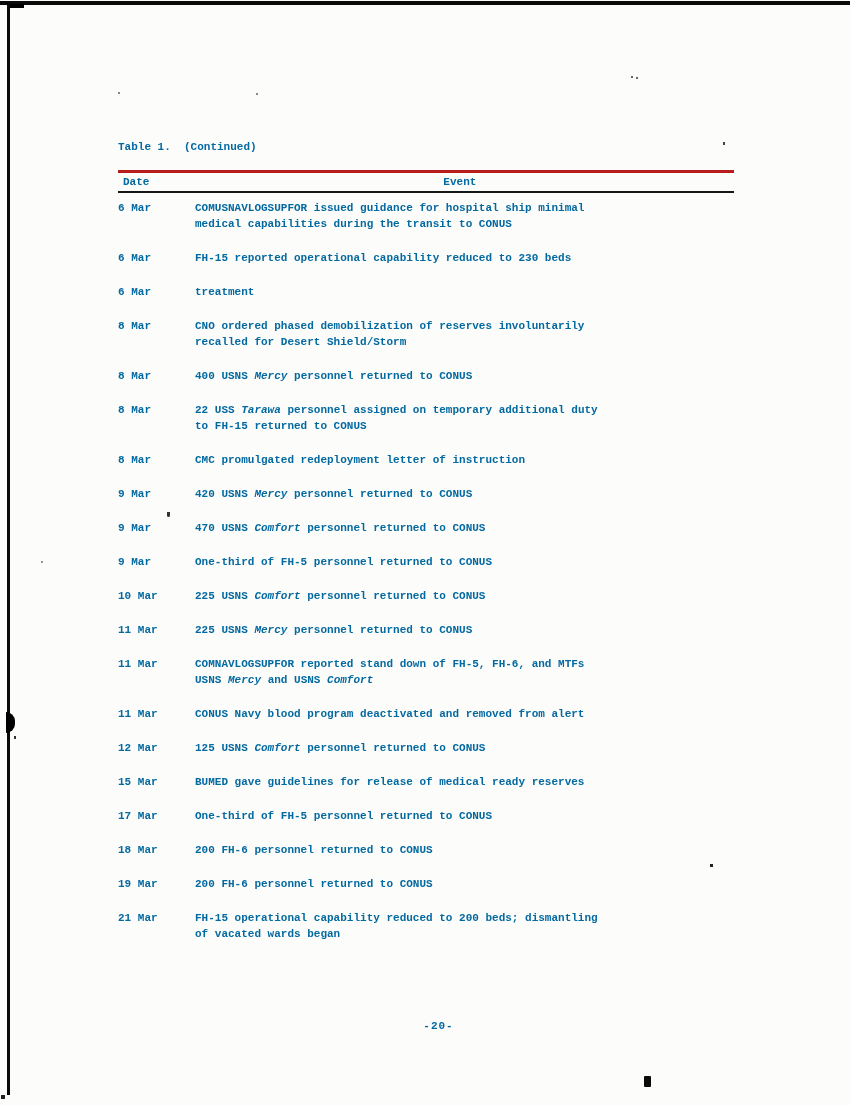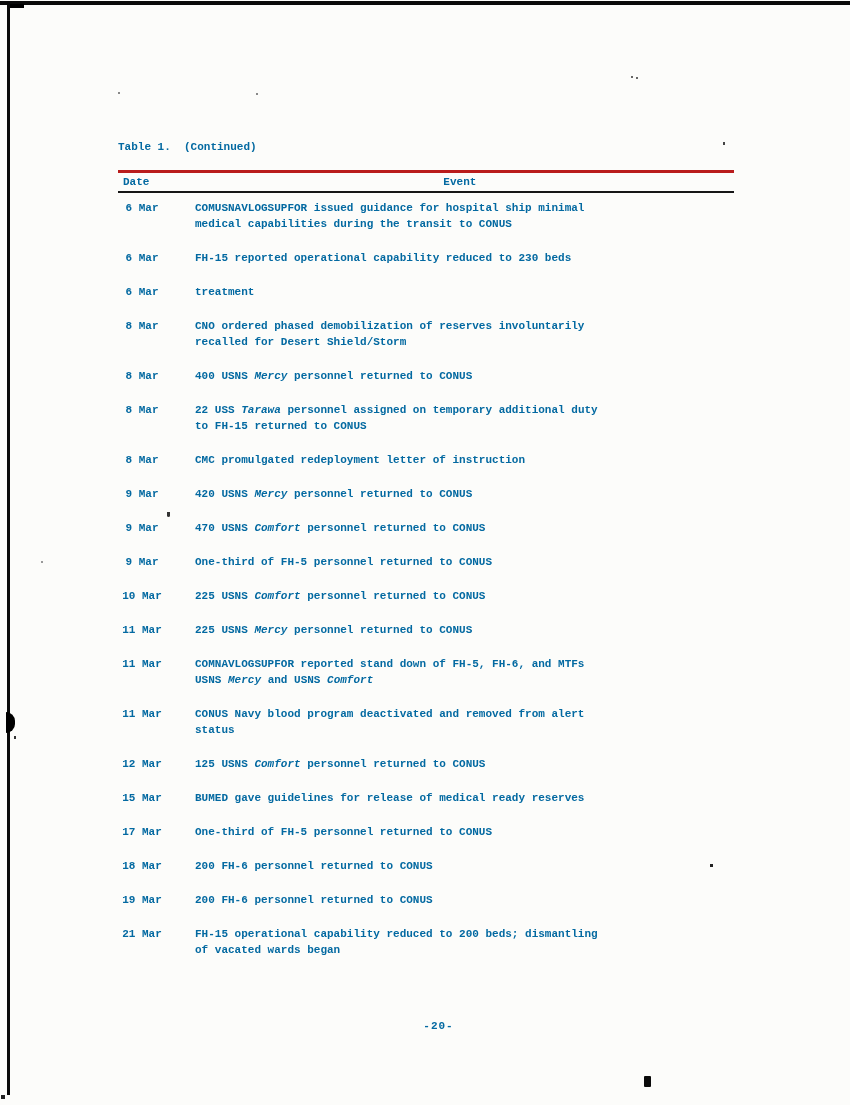--- a/index.html
+++ b/index.html
@@ -29,21 +29,21 @@
     position:relative;
     height:18px; line-height:18px;
     border-top:3px solid #b91c1c;
     border-bottom:2px solid #161616;
   }
   .col-date  { position:absolute; left:5px;  white-space:pre; }
   .col-event { position:absolute; left:55.5%; transform:translateX(-50%); white-space:pre; }
 
   .table-body { margin-top:7px; }
   .row { display:flex; margin-bottom:18px; line-height:16px; }
-  .date-cell { flex:none; width:48px; text-align:center; white-space:pre; }
+  .date-cell { flex:none; width:48px; text-align:left; white-space:pre; }
   .event-cell { margin-left:29px; }
   .event-line { white-space:pre; }
   .ship { font-style:italic; }
 
   .footer {
     position:absolute; top:1018px; left:16px; width:845px;
     text-align:center; line-height:16px; letter-spacing:1px;
   }
 </style>
 </head>
@@ -169,21 +169,20 @@
     <div class="event-cell">
             <div class="event-line"><span>COMNAVLOGSUPFOR reported stand down of FH-5, FH-6, and MTFs</span></div>
             <div class="event-line"><span>USNS </span><span class="ship">Mercy</span><span> and USNS </span><span class="ship">Comfort</span></div>
           </div>
   </div>
 
   <div class="row">
     <div class="date-cell">11 Mar</div>
     <div class="event-cell">
             <div class="event-line"><span>CONUS Navy blood program deactivated and removed from alert</span></div>
-            <div class="event-line"><span>status</span></div>
           </div>
   </div>
 
   <div class="row">
     <div class="date-cell">12 Mar</div>
     <div class="event-cell">
             <div class="event-line"><span>125 USNS </span><span class="ship">Comfort</span><span> personnel returned to CONUS</span></div>
           </div>
   </div>
 

